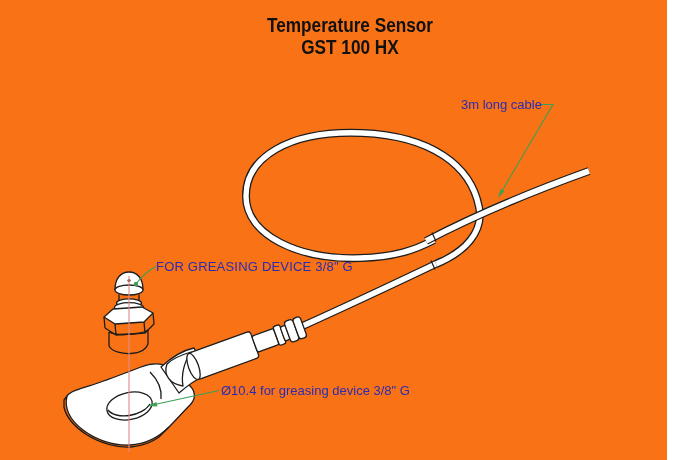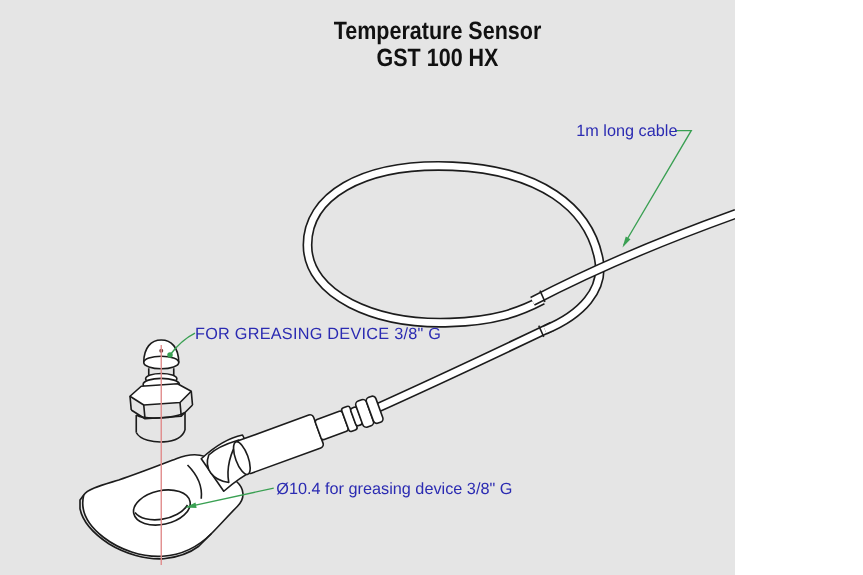--- a/index.html
+++ b/index.html
@@ -1,19 +1,19 @@
 <!DOCTYPE html>
 <html><head>
 <meta charset="utf-8">
 <style>
   html,body{margin:0;padding:0;background:#ffffff;}
   .canvas{
     position:relative;
-    width:588px;height:460px;
-    background:#e5e5e5;
+    width:667px;height:460px;
+    background:#f97316;
     font-family:"Liberation Sans", sans-serif;
     overflow:hidden;
   }
   .canvas svg{position:absolute;left:0;top:0;}
   .title-block{
     position:absolute;left:185px;top:14px;width:330px;
     text-align:center;color:#111111;
     font-weight:bold;font-size:20px;line-height:22px;
     transform:scaleX(0.86);transform-origin:50% 0;
     letter-spacing:0px;
@@ -99,19 +99,19 @@
       <path d="M 219,390.5 L 150,405.5"></path>
       <path d="M 148,406 L 156.4,402 L 157.3,406.4 Z" fill="#3aa053" stroke="none"></path>
     </g>
   </svg>
 
   <div class="title-block">
     <div>Temperature Sensor</div>
     <div>GST 100 HX</div>
   </div>
 
-  <div class="anno" style="left:461px;top:97px;">1m long cable</div>
+  <div class="anno" style="left:461px;top:97px;">3m long cable</div>
 
   <div class="anno caps" style="left:156px;top:259px;">FOR GREASING DEVICE 3/8" G</div>
 
   <div class="anno" style="left:221px;top:383px;">Ø10.4 for greasing device 3/8" G</div>
 
 </div>
 
 </body></html>

